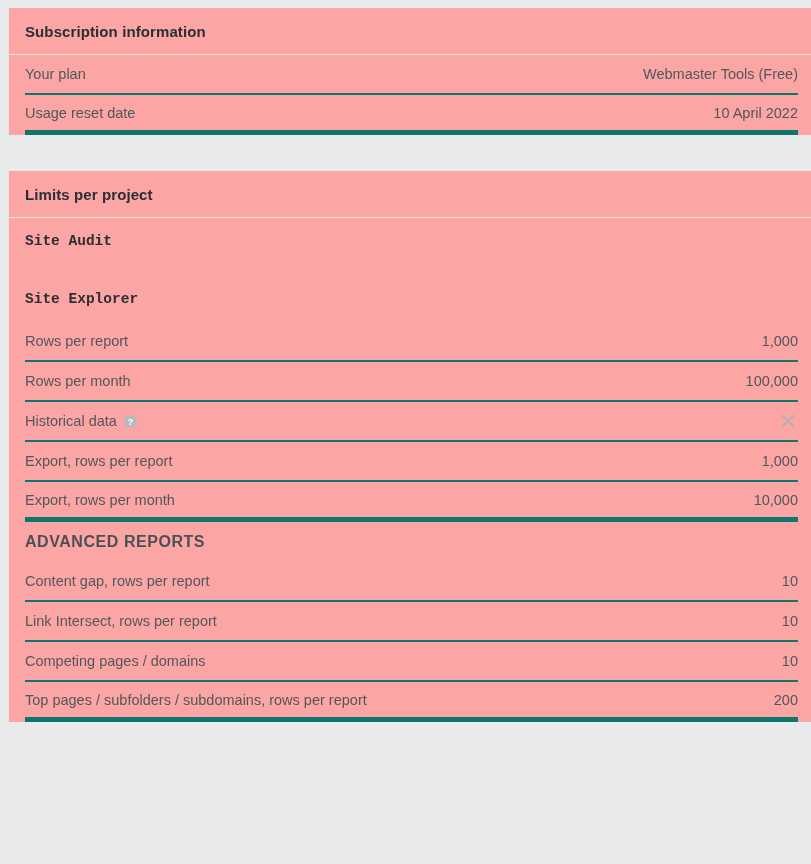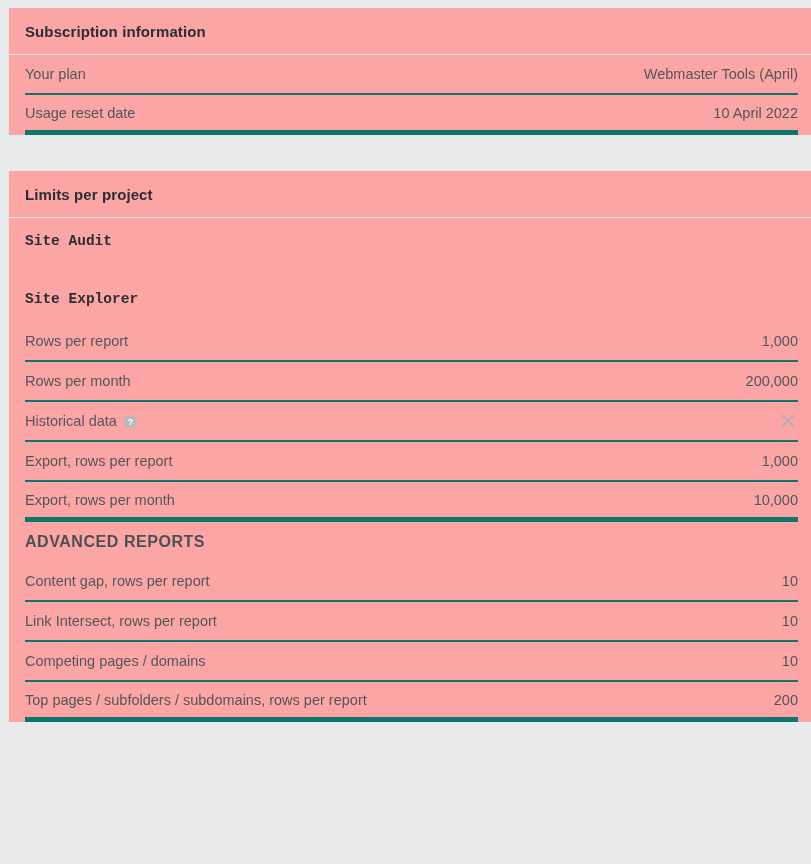--- a/index.html
+++ b/index.html
@@ -140,21 +140,21 @@
 <body>
 
 <div class="page">
 
   <div class="panel top">
     <div class="section-header">Subscription information</div>
     <div class="panel-divider"></div>
     <div class="rows">
       <div class="row">
         <span class="label">Your plan</span>
-        <span class="value">Webmaster Tools (April)</span>
+        <span class="value">Webmaster Tools (Free)</span>
       </div>
       <div class="row">
         <span class="label">Usage reset date</span>
         <span class="value">10 April 2022</span>
       </div>
     </div>
   </div>
 
   <div class="gap"></div>
 
@@ -165,21 +165,21 @@
     <div class="group-title">Site Audit</div>
 
     <div class="group-title spaced">Site Explorer</div>
     <div class="rows">
       <div class="row">
         <span class="label">Rows per report</span>
         <span class="value">1,000</span>
       </div>
       <div class="row">
         <span class="label">Rows per month</span>
-        <span class="value">200,000</span>
+        <span class="value">100,000</span>
       </div>
       <div class="row">
         <span class="label">
           <span>Historical data</span>
           <span class="help-icon">?</span>
         </span>
         <span class="value icon-x">
           <svg width="20" height="20" viewBox="0 0 20 20" aria-hidden="true">
             <path d="M4.6 4.6 L15.4 15.4 M15.4 4.6 L4.6 15.4" fill="none" stroke="#adb0b4" stroke-width="1.8" stroke-linecap="round"></path>
           </svg>

